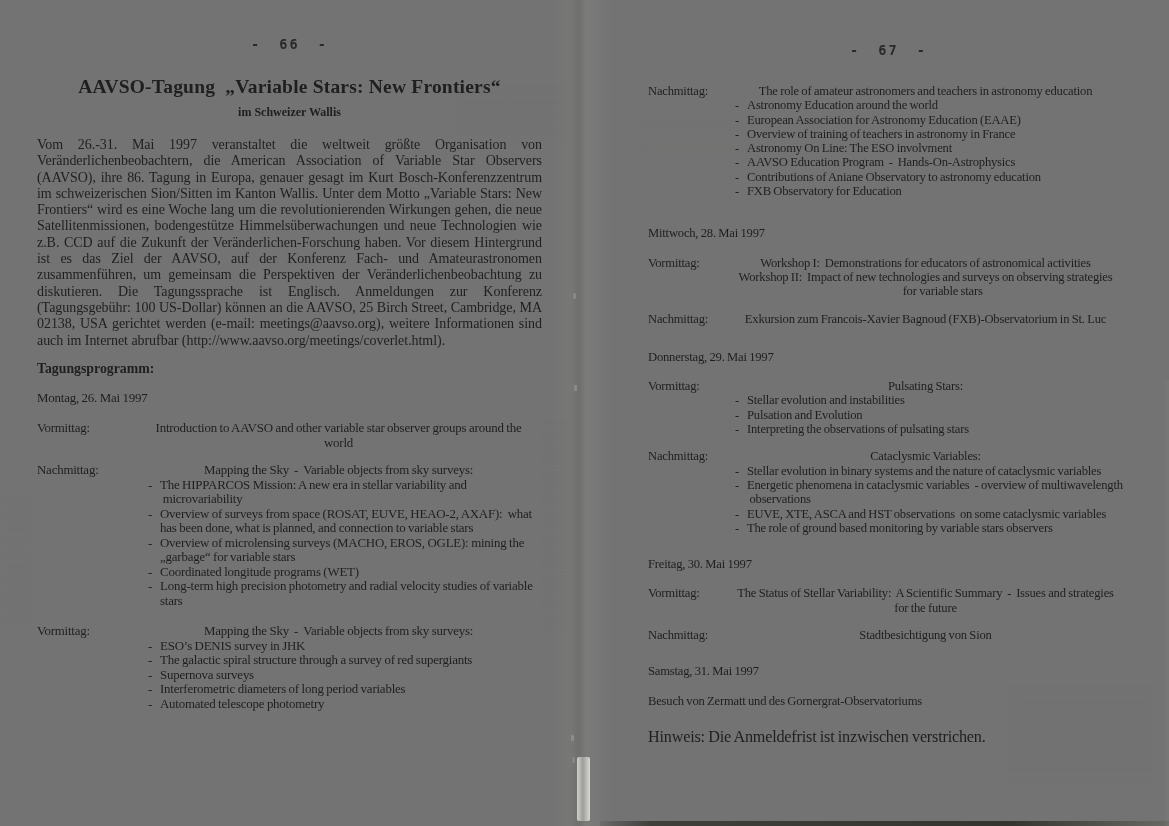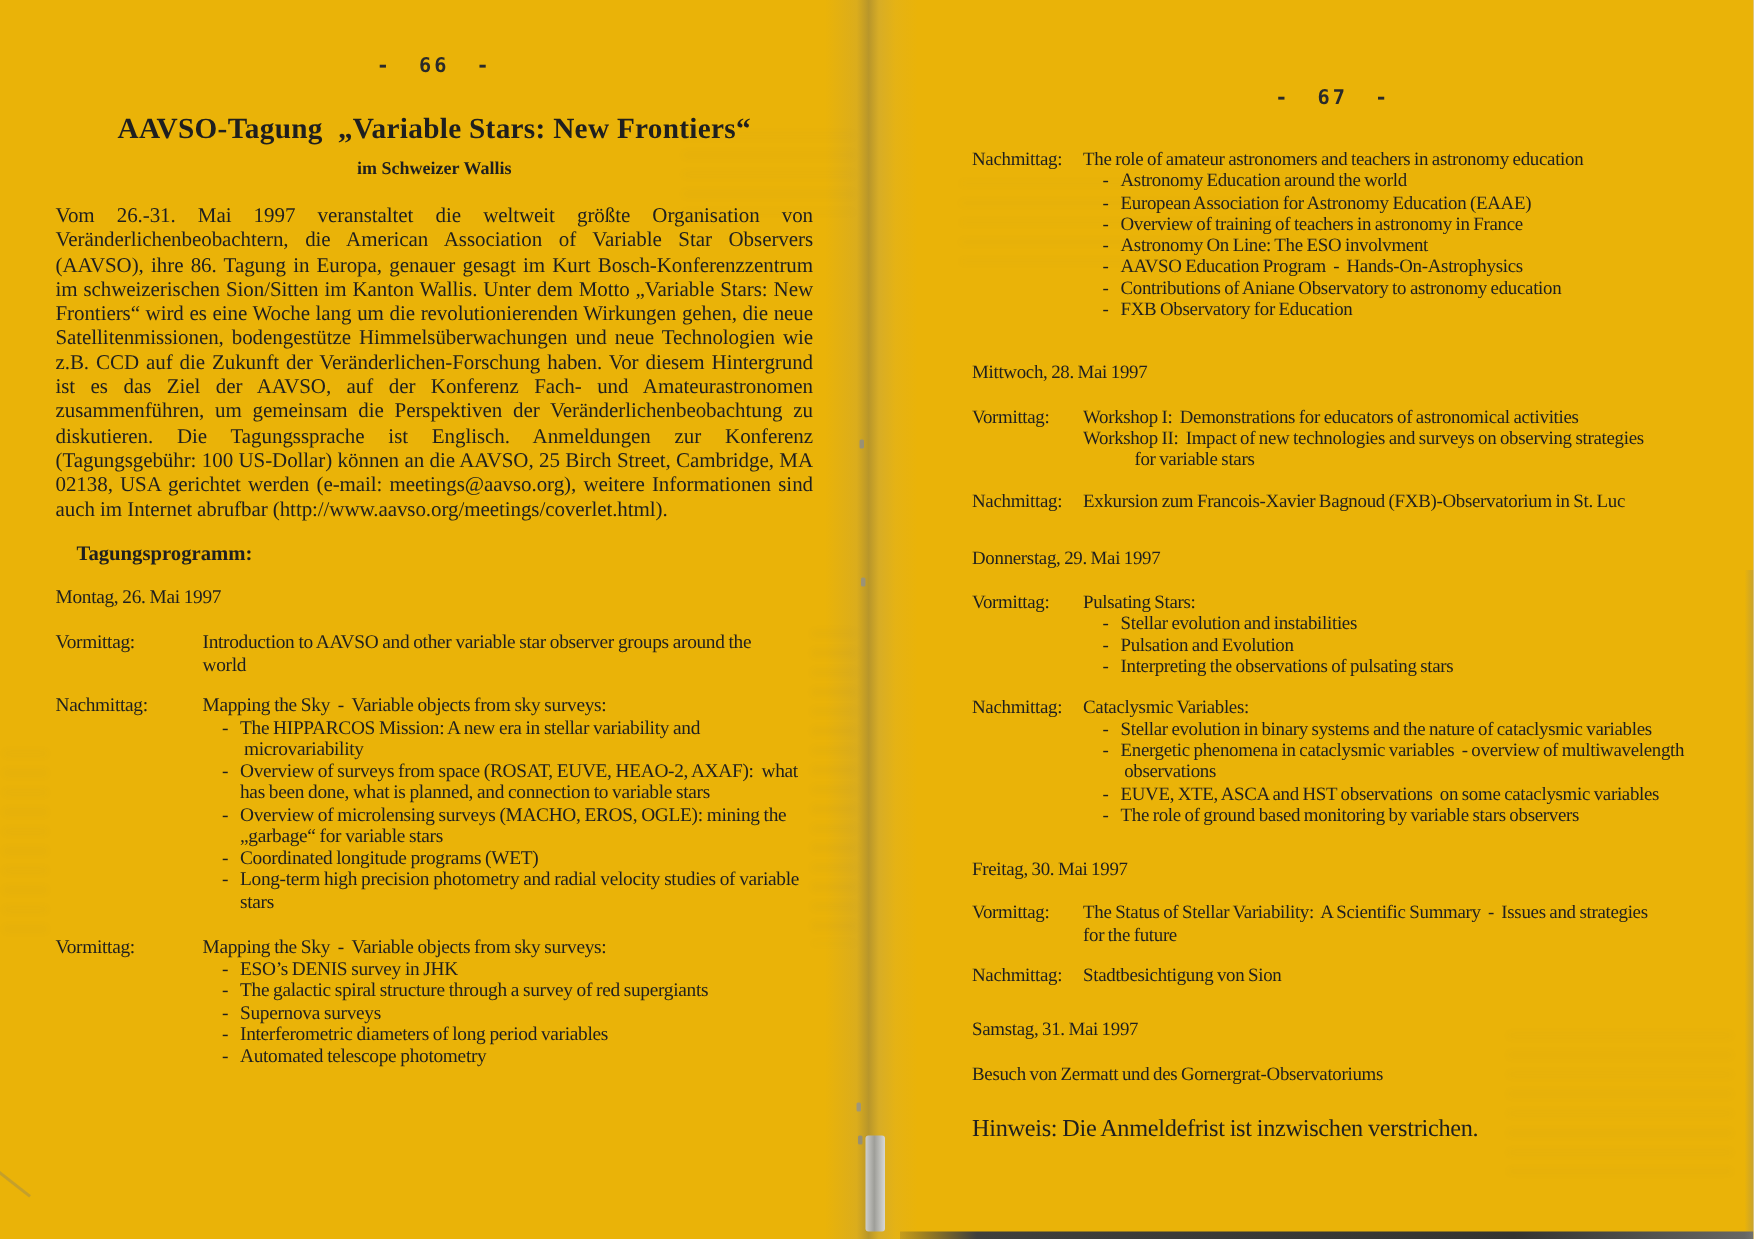--- a/index.html
+++ b/index.html
@@ -1,18 +1,18 @@
 <!DOCTYPE html>
 <html><head>
 <meta charset="utf-8">
 <style>
   html,body { margin:0; padding:0; background:#d8d8d6; }
   .scan {
     position:relative; width:1169px; height:826px; overflow:hidden;
-    background:#eab308;
+    background:#737373;
     font-family:"Liberation Serif","DejaVu Serif",serif;
     color:#1f1f1f;
   }
   
   .gutter {
     position:absolute; left:550px; top:0; width:62px; height:826px;
     background:linear-gradient(90deg,
       rgba(140,140,134,0) 0%,
       rgba(140,140,134,0.16) 34%,
       rgba(104,104,99,0.38) 47%,
@@ -55,40 +55,40 @@
   .g5 { left:640px; top:120px; width:220px; height:60px;  opacity:.04; }
   
   .page { position:absolute; top:0; box-sizing:border-box; }
   .page.left  { left:0;    width:575px; padding:0 33px 0 37px; }
   .page.right { left:595px; width:574px; padding:0 40px 0 53px; }
   .pagenum {
     text-align:center; font-family:"DejaVu Sans Mono","Liberation Mono",monospace;
     font-weight:bold; font-size:13.5px; letter-spacing:2px; word-spacing:8px; color:#2a2a2a;
   }
   .page.left  .pagenum { margin-top:36px; }
-  .page.right .pagenum { margin-top:57px; }
+  .page.right .pagenum { margin-top:42px; }
   .title {
     margin:24px 0 0 0; text-align:center; font-weight:bold; font-size:19.5px;
     white-space:pre; letter-spacing:.2px;
   }
   .subtitle { margin:7px 0 0 0; text-align:center; font-weight:bold; font-size:12px; }
   .intro {
     margin:17px 0 0 0; font-size:14px; line-height:16.3px; text-align:justify;
     letter-spacing:-0.05px;
   }
-  .prog-head { margin-top:12px; font-weight:bold; font-size:13.8px;margin-left:14px; }
+  .prog-head { margin-top:12px; font-weight:bold; font-size:13.8px; }
   
   .page.left  .prog { font-size:12.9px; line-height:14.5px; letter-spacing:-0.2px; word-spacing:-0.4px; }
   .page.right .prog { font-size:12.6px; line-height:14.3px; letter-spacing:-0.2px; word-spacing:-0.5px; }
   .day { text-underline-offset:2px; }
   .slot { display:flex; }
   .page.left  .slot .label { flex:0 0 98px; }
   .page.right .slot .label { flex:0 0 74px; }
   .slot .content { flex:1; min-width:0; }
-  .lead { white-space:pre-wrap; }
+  .lead { white-space:pre-wrap;text-align:center; }
   .item { display:flex; padding-left:13px; }
   .item .dash { flex:0 0 12px; }
   .item .text { flex:1; min-width:0; white-space:pre-wrap; }
   .closing { margin-top:15px; }
   .notice  { margin-top:20px; font-size:16.2px; letter-spacing:-0.2px; word-spacing:-0.5px; }.mt13{margin-top:13px}.mt14{margin-top:14px}.mt15{margin-top:15px}
   .mt16{margin-top:16px}.mt20{margin-top:20px}.mt22{margin-top:22px}.mt24{margin-top:24px}
   .mt26{margin-top:26px}.mt28{margin-top:28px}
 </style>
 </head>
 <body>

